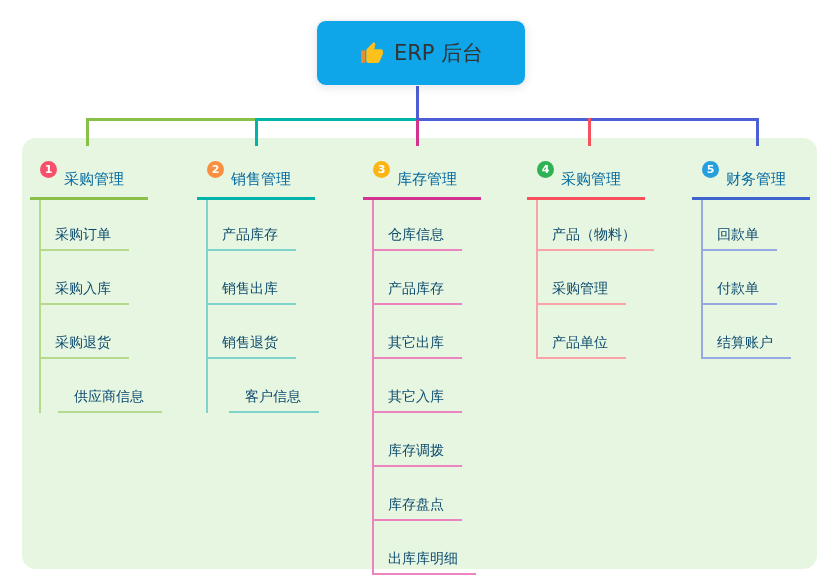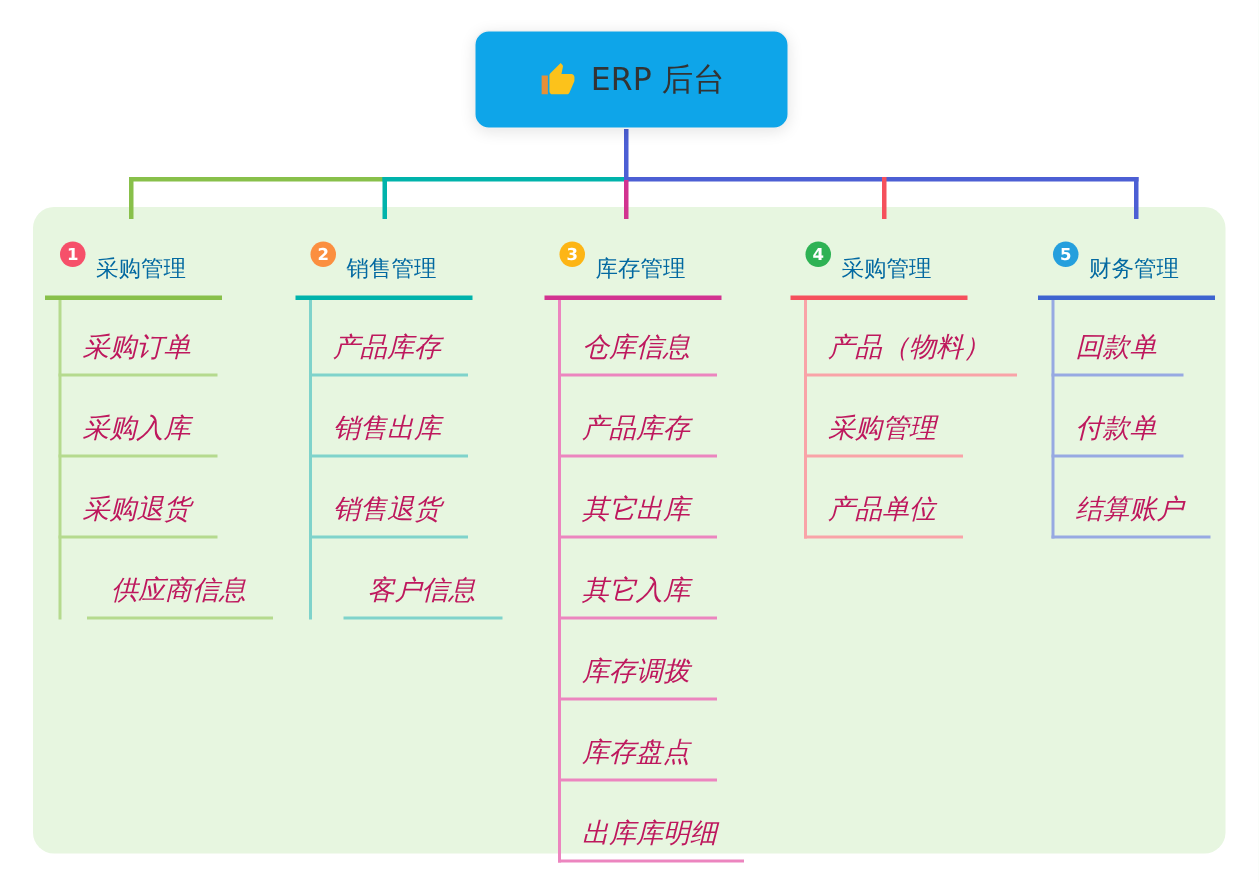--- a/index.html
+++ b/index.html
@@ -15,21 +15,21 @@
   .branch{position:absolute;top:150px;width:118px;z-index:1;}
   .branch-header{display:flex;align-items:center;gap:7px;padding:0 0 8px 10px;border-bottom:3px solid;}
   .badge{width:17px;height:17px;border-radius:50%;color:#fff;font-size:11px;font-weight:bold;
         display:flex;align-items:center;justify-content:center;flex:0 0 17px;line-height:1;}
   .branch-title-label{font-size:15px;color:#0369a1;font-weight:500;white-space:nowrap;margin-top:20px;}
   .children{position:relative;}
   .vline{position:absolute;left:9px;top:0;bottom:0;width:2px;}
   .child-row{height:54px;display:flex;align-items:flex-end;}
   .child-row.first{height:51px;}
   .child{display:inline-block;margin-left:9px;padding:0 18px 6px 16px;border-bottom:2px solid;
-        font-size:18px;color:#be185d;white-space:nowrap;line-height:1.2;font-style:italic;}
+        font-size:14px;color:#0c4a6e;white-space:nowrap;line-height:1.2;}
 </style>
 </head>
 <body>
 
 <div class="page">
 
   <div class="panel" id="panel" style="background: rgb(231, 246, 224);"></div>
 
   <div class="root-card">
     <span class="thumb">

